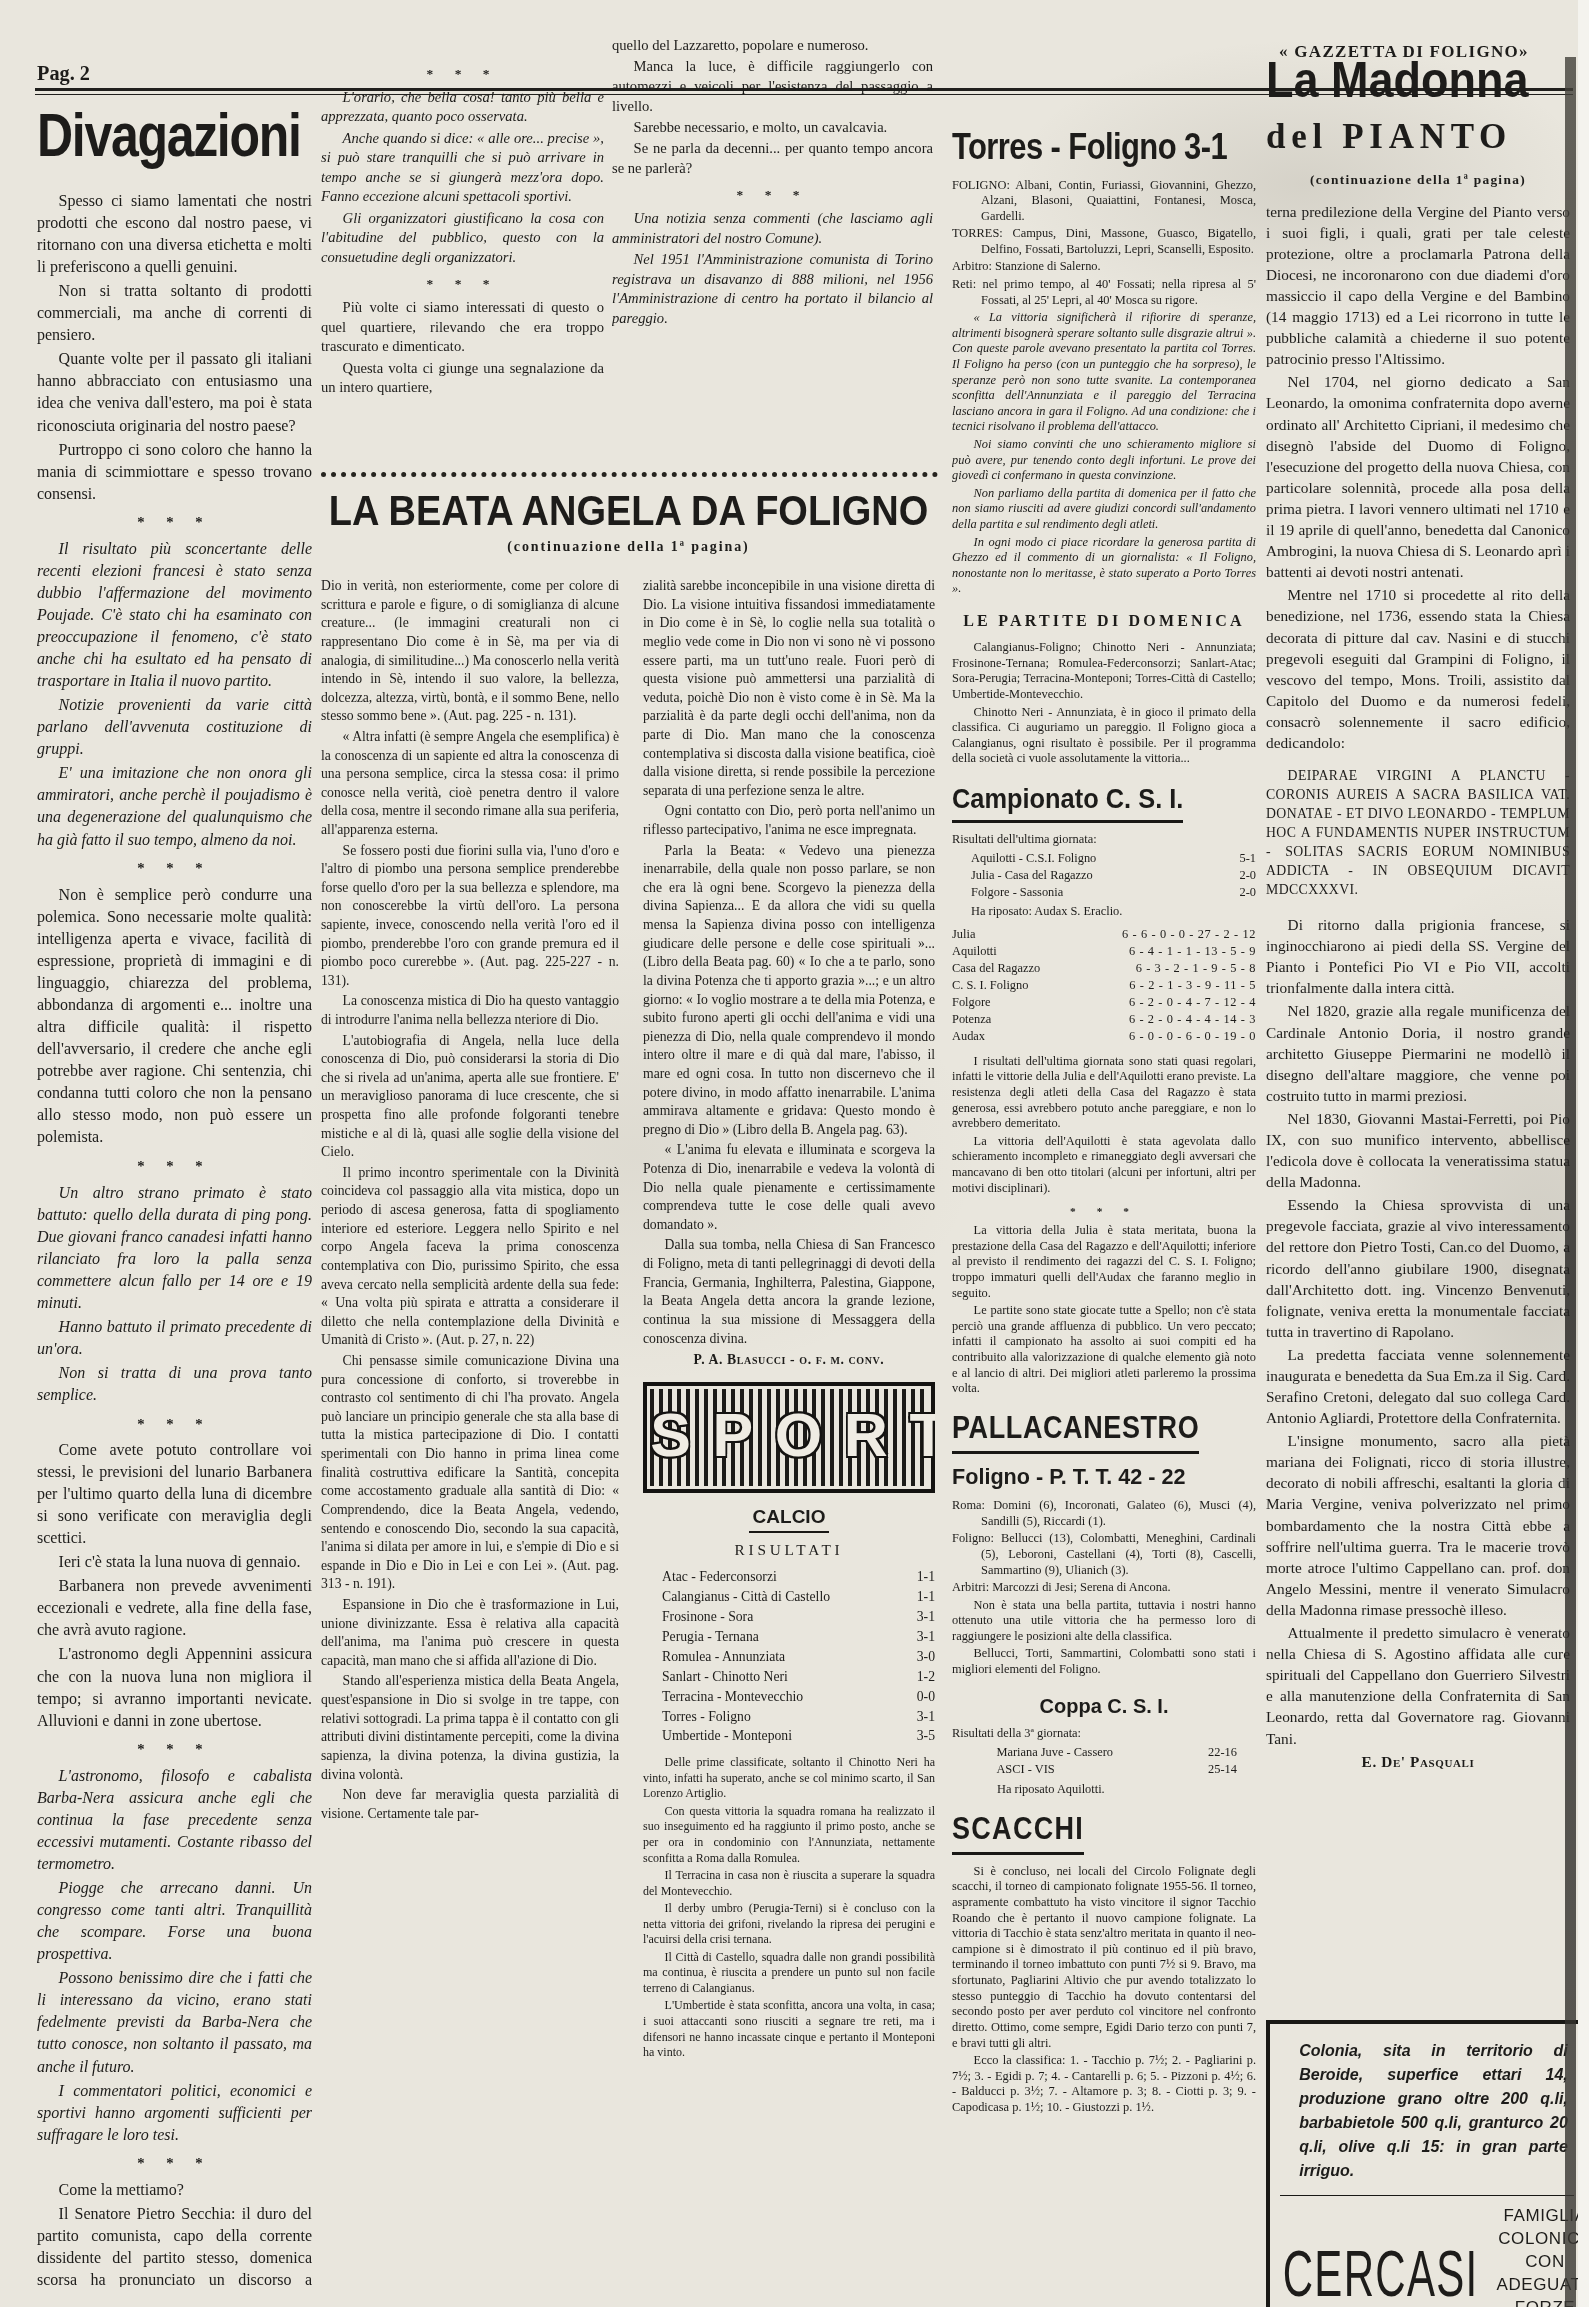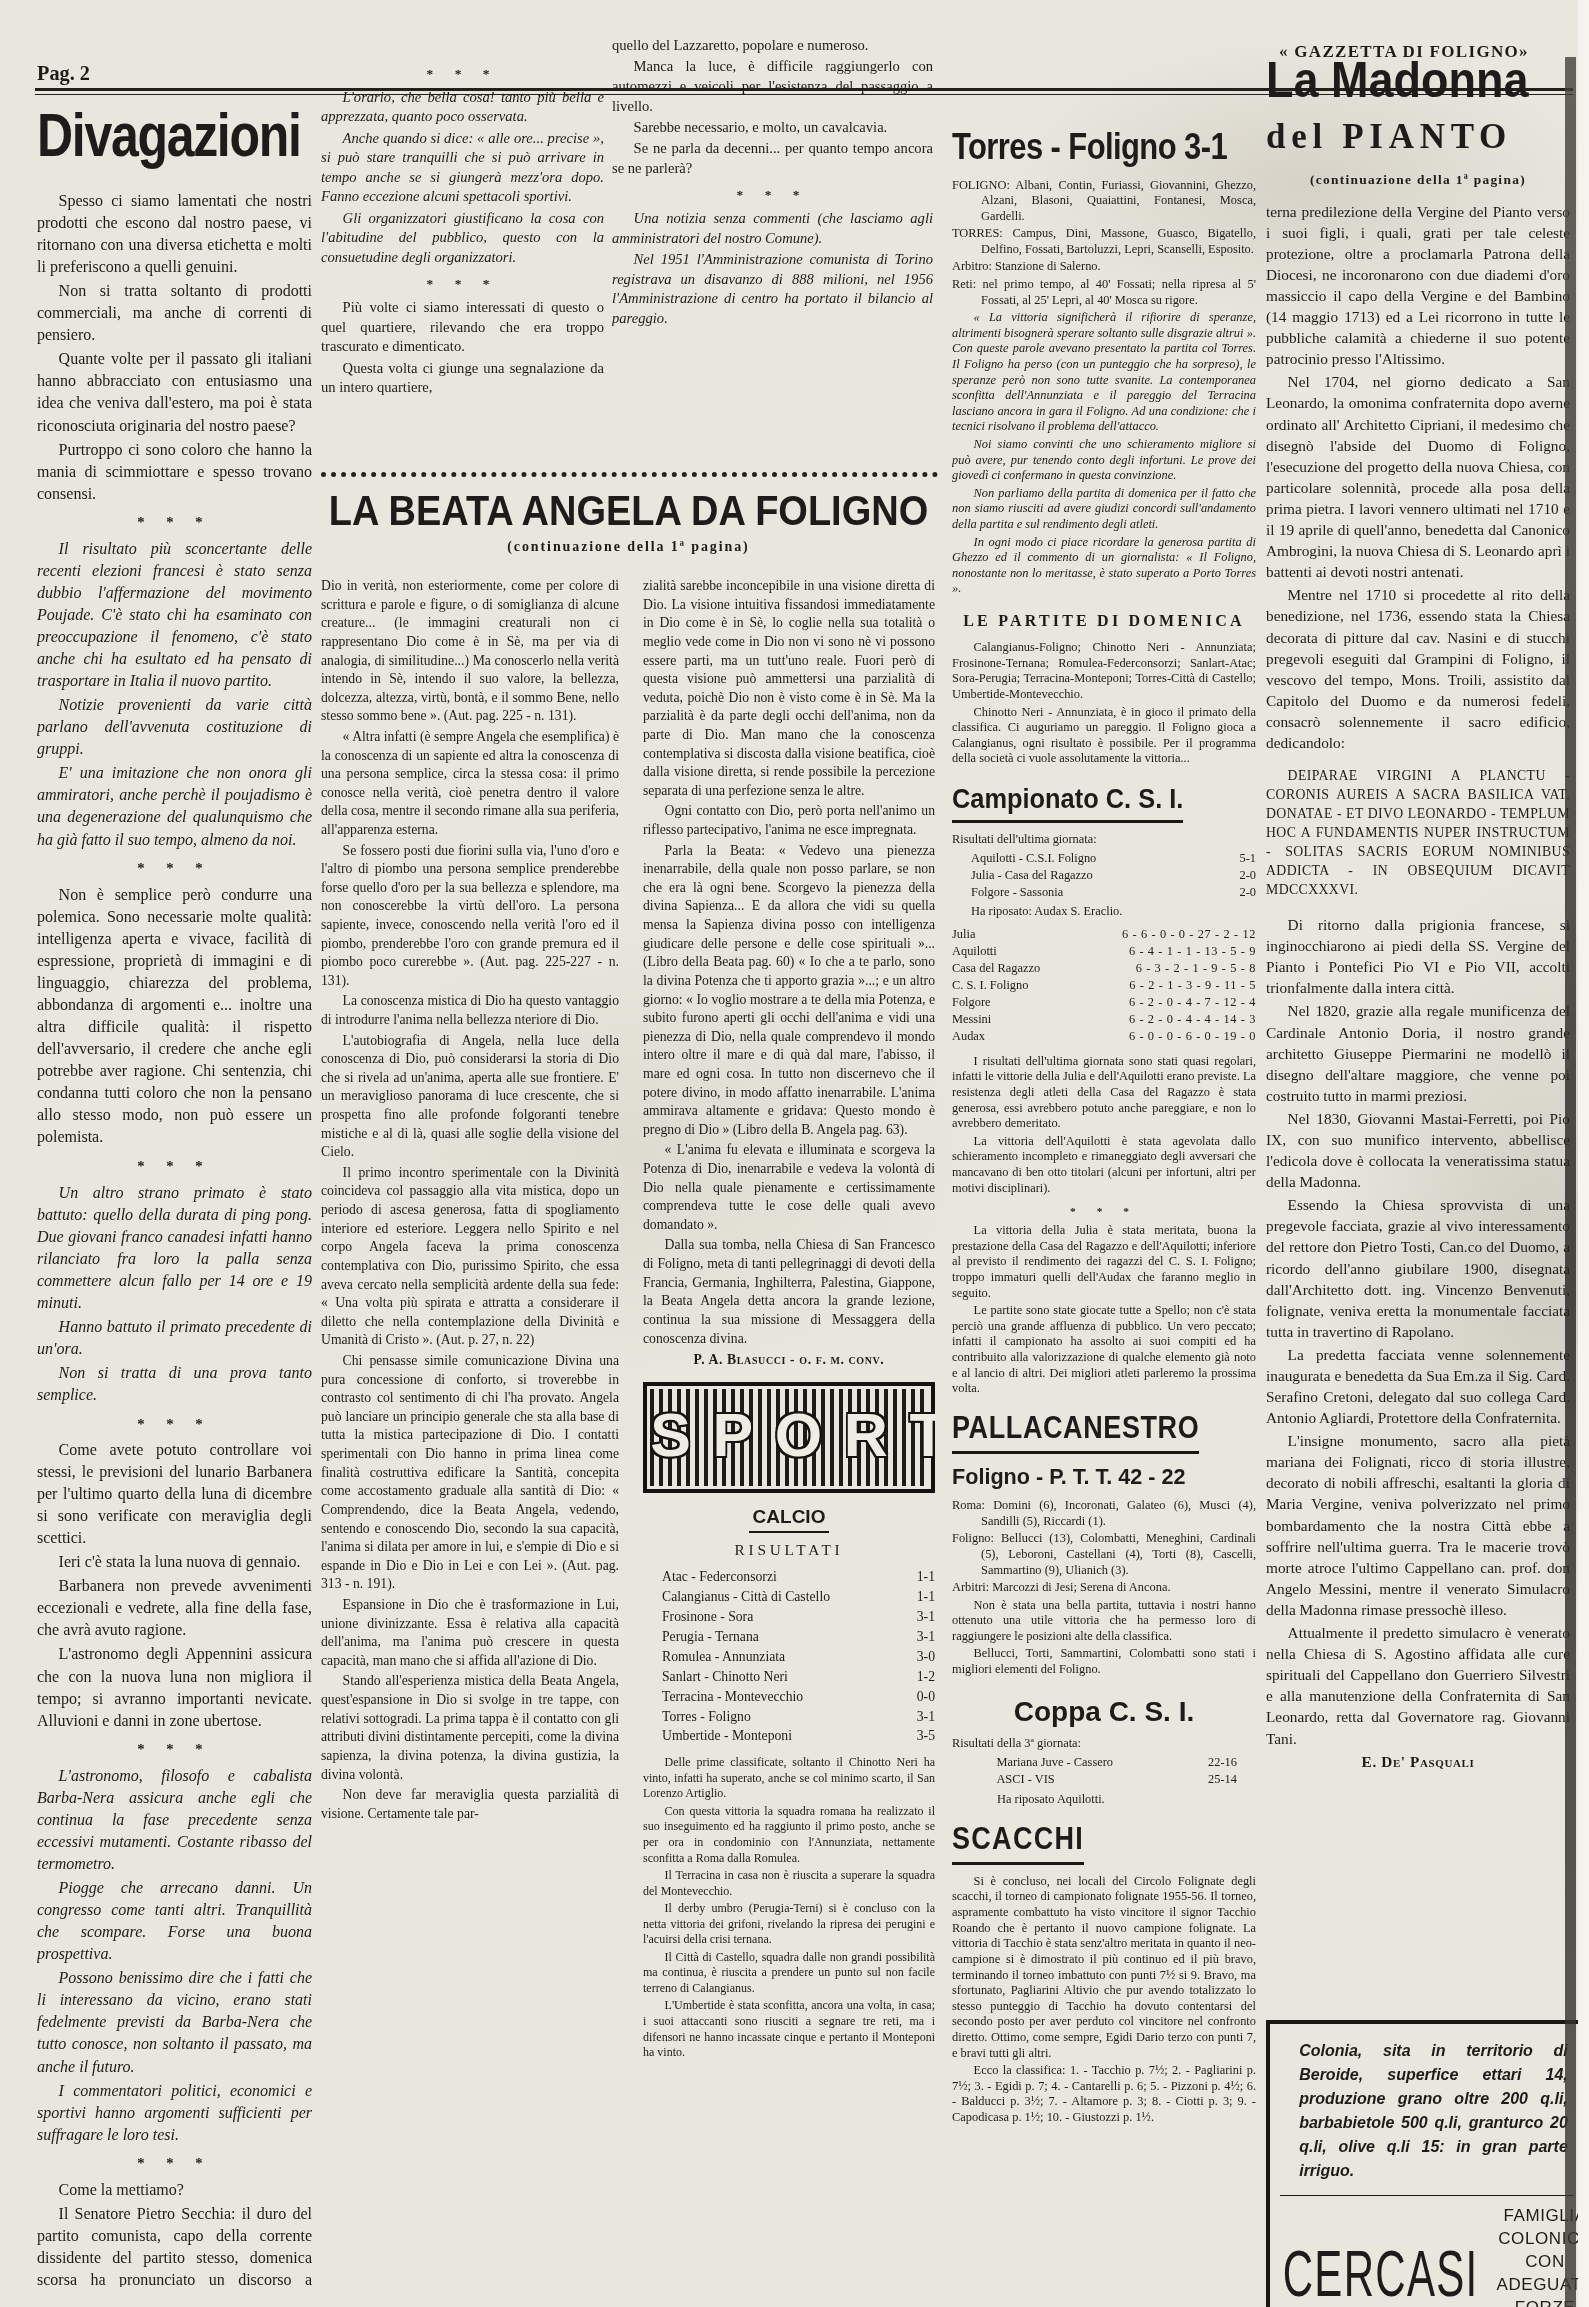--- a/index.html
+++ b/index.html
@@ -39,21 +39,21 @@
   .sans{font-family:"Liberation Sans","DejaVu Sans",sans-serif;font-weight:700;}
   #divag-title{font-size:50px;letter-spacing:-1.3px;margin:0 0 27px;transform:scaleY(1.22);transform-origin:top left;white-space:nowrap;}
   #ba-title{font-size:38px;margin:0;white-space:nowrap;transform:scaleY(1.12);transform-origin:top center;}
   #ba-sub{font-weight:700;font-size:14px;letter-spacing:1.9px;margin-top:9px;}
   #torres-title{font-size:31px;letter-spacing:-0.6px;margin:0 0 16.5px;transform:scaleY(1.22);transform-origin:top left;white-space:nowrap;}
   .ruledhead{display:table;border-bottom:3.2px solid #191815;padding-bottom:4px;margin:16.5px 0 9px;}
   #csi-title{font-size:25.4px;transform:scaleY(1.1);transform-origin:bottom left;}
   #palla-title{font-size:27px;letter-spacing:0.6px;transform:scaleY(1.15);transform-origin:bottom left;}
   #scacchi-title{font-size:27px;letter-spacing:1.3px;transform:scaleY(1.15);transform-origin:bottom left;}
   #palla-match{font-size:21.6px;margin:6.4px 0 7.6px;white-space:nowrap;}
-  #coppa-title{font-size:28px;text-align:center;margin:16.5px 0 6.4px;}
+  #coppa-title{font-size:20px;text-align:center;margin:16.5px 0 6.4px;}
   .listintro{text-indent:0;margin:3.8px 0;}
   .resrow{display:flex;margin:1.3px 0 1.3px 19px;}
   .resrow .m{flex:1;}
   .resrow .s{white-space:nowrap;margin-left:6.4px;}
   .strow{display:flex;margin:1.3px 0;}
   .strow .rec{margin-left:auto;white-space:nowrap;letter-spacing:0.6px;}
   #sportbox{border:4.5px solid #141311;margin:12.7px 0 9px;padding:3.2px;}
   #sportbox .stripes{background:repeating-linear-gradient(90deg,#1c1b18 0 4.5px,#e9e6dd 4.5px 9px);
     text-align:center;padding:5.1px 0 9px;}
   #sport-word{font-size:61px;font-weight:700;letter-spacing:21.6px;text-indent:12.7px;color:#efece3;
@@ -279,21 +279,21 @@
         </div>
         <div class="strow">
           <span class="team">C. S. I. Foligno</span>
           <span class="rec">6 - 2 - 1 - 3 -  9 - 11 -  5</span>
         </div>
         <div class="strow">
           <span class="team">Folgore</span>
           <span class="rec">6 - 2 - 0 - 4 -  7 - 12 -  4</span>
         </div>
         <div class="strow">
-          <span class="team">Messini</span>
+          <span class="team">Potenza</span>
           <span class="rec">6 - 2 - 0 - 4 -  4 - 14 -  3</span>
         </div>
         <div class="strow">
           <span class="team">Audax</span>
           <span class="rec">6 - 0 - 0 - 6 -  0 - 19 -  0</span>
         </div>
       </div>
     <div>
 
     <p class="blk rm">I risultati dell'ultima giornata sono stati quasi regolari, infatti le vittorie della Julia e dell'Aquilotti erano previste. La resistenza degli atleti della Casa del Ragazzo è stata generosa, essi avrebbero potuto anche pareggiare, e non lo avrebbero demeritato.</p>

